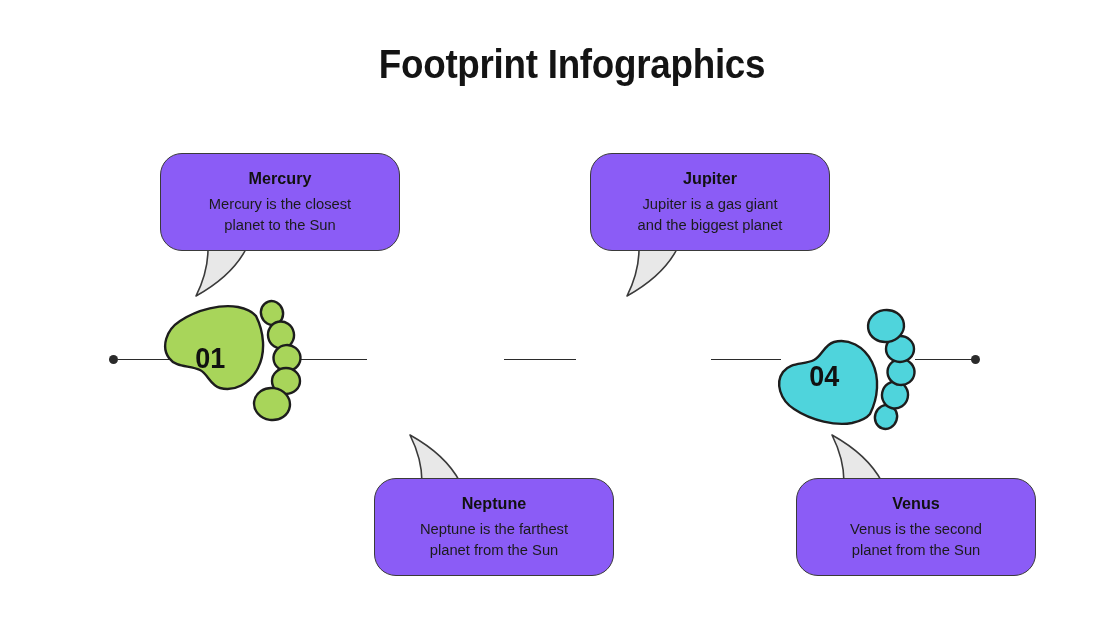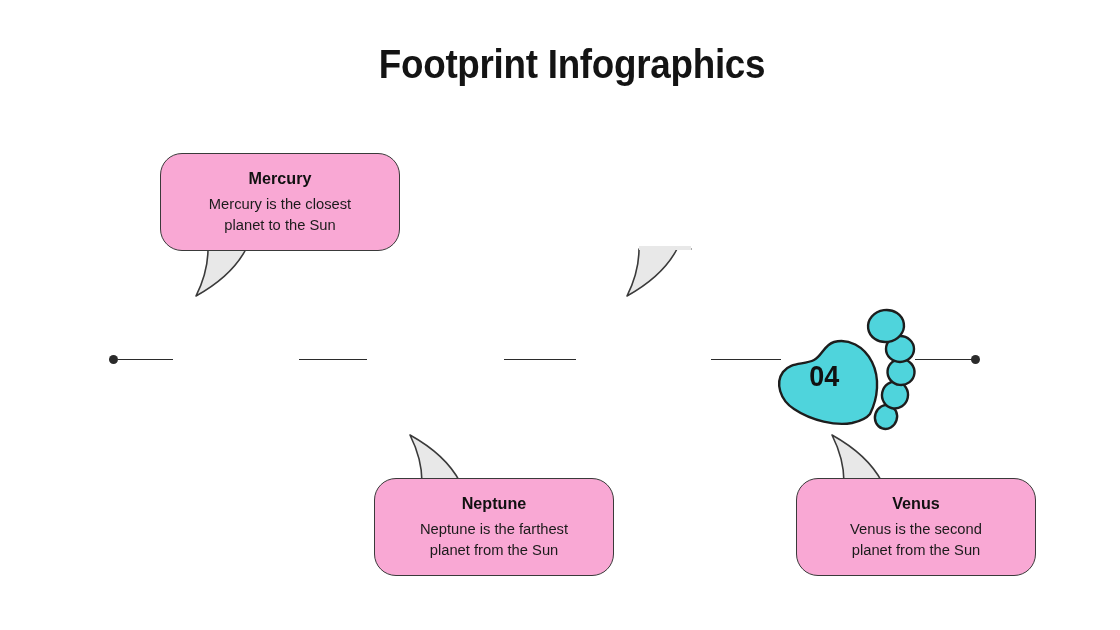--- a/index.html
+++ b/index.html
@@ -35,21 +35,21 @@
     font-size: 40px;
     letter-spacing: -0.3px;
     color: #141414;
     transform: scaleX(0.92);
   }
 
   
   .bubble {
     position: absolute;
     box-sizing: border-box;
-    background: #f9a8d4;
+    background: #8b5cf6;
     border: 1.6px solid #3a3a3a;
     border-radius: 22px;
     padding: 16px 14px 14px 14px;
     text-align: center;
   }
   .bubble .b-title {
     font-family: "Liberation Sans Narrow", "Liberation Sans", sans-serif;
     font-weight: bold;
     font-size: 17px;
     color: #111111;
@@ -108,20 +108,40 @@
   <div class="page-title">Footprint Infographics</div>
 
   <div class="tl-dot" style="left:97px; top:355px;"></div>
   <div class="tl-seg" style="left:106px; top:359px; width:55px;"></div>
   <div class="tl-seg" style="left:287px; top:359px; width:68px;"></div>
   <div class="tl-seg" style="left:492px; top:359px; width:72px;"></div>
   <div class="tl-seg" style="left:699px; top:359px; width:70px;"></div>
   <div class="tl-seg" style="left:903px; top:359px; width:58px;"></div>
   <div class="tl-dot" style="left:959px; top:355px;"></div>
 
+  <div class="foot" style="left:148px; top:300px;">
+    <svg width="150" height="118" viewBox="0 0 150 118">
+      <g stroke="#1d1d1d" stroke-width="2.4" stroke-linejoin="round">
+        <path d="M 96 16
+                 C 104 32, 106 52, 98 68
+                 C 90 84, 74 92, 60 88
+                 C 50 85, 48 74, 40 70
+                 C 30 65, 16 68, 9 58
+                 C 1 47, 6 30, 20 21
+                 C 38 9, 62 4, 78 7
+                 C 87 9, 92 11, 96 16 Z" fill="#a8d55a"></path>
+        <ellipse cx="112" cy="13" rx="11" ry="12" transform="rotate(-18 112 13)" fill="#a8d55a"></ellipse>
+        <ellipse cx="121" cy="35" rx="13" ry="13.5" transform="rotate(-12 121 35)" fill="#a8d55a"></ellipse>
+        <ellipse cx="127" cy="58" rx="13.5" ry="13" transform="rotate(-6 127 58)" fill="#a8d55a"></ellipse>
+        <ellipse cx="126" cy="81" rx="14" ry="13" fill="#a8d55a"></ellipse>
+        <ellipse cx="112" cy="104" rx="18" ry="16" transform="rotate(8 112 104)" fill="#a8d55a"></ellipse>
+      </g>
+    </svg>
+    <div class="num" style="left:34px; top:42px;">01</div>
+  </div>
 
 
 
   <div class="foot" style="left:762px; top:312px;text-align:right;">
     <svg width="150" height="118" viewBox="0 0 150 118" style="transform:scaleY(-1);">
       <g stroke="#1d1d1d" stroke-width="2.4" stroke-linejoin="round">
         <path d="M 96 16
                  C 104 32, 106 52, 98 68
                  C 90 84, 74 92, 60 88
                  C 50 85, 48 74, 40 70
@@ -146,20 +166,25 @@
   <div class="bubble" style="left:148px; top:153px; width:240px; height:98px;">
     <div class="b-title">Mercury</div>
     <div class="b-body">Mercury is the closest</div>
     <div class="b-body">planet to the Sun</div>
   </div>
 
   <svg class="tail" style="left:613px; top:246px; width:80px; height:56px;" viewBox="0 0 80 56">
     <path d="M 66 3 L 14 3 C 14 18, 10 34, 2 50 C 20 40, 40 26, 52 3 Z" fill="#e8e8e8" stroke="#3a3a3a" stroke-width="1.6" stroke-linejoin="round"></path>
     <rect x="14" y="0" width="52" height="4" fill="#e8e8e8"></rect>
   </svg>
+  <div class="bubble" style="left:578px; top:153px; width:240px; height:98px;">
+    <div class="b-title">Jupiter</div>
+    <div class="b-body">Jupiter is a gas giant</div>
+    <div class="b-body">and the biggest planet</div>
+  </div>
 
   <svg class="tail" style="left:396px; top:429px; width:80px; height:56px;" viewBox="0 0 80 56">
     <path d="M 66 53 L 14 53 C 14 38, 10 22, 2 6 C 20 16, 40 30, 52 53 Z" fill="#e8e8e8" stroke="#3a3a3a" stroke-width="1.6" stroke-linejoin="round"></path>
     <rect x="14" y="52" width="52" height="4" fill="#e8e8e8"></rect>
   </svg>
   <div class="bubble" style="left:362px; top:478px; width:240px; height:98px;">
     <div class="b-title">Neptune</div>
     <div class="b-body">Neptune is the farthest</div>
     <div class="b-body">planet from the Sun</div>
   </div>

